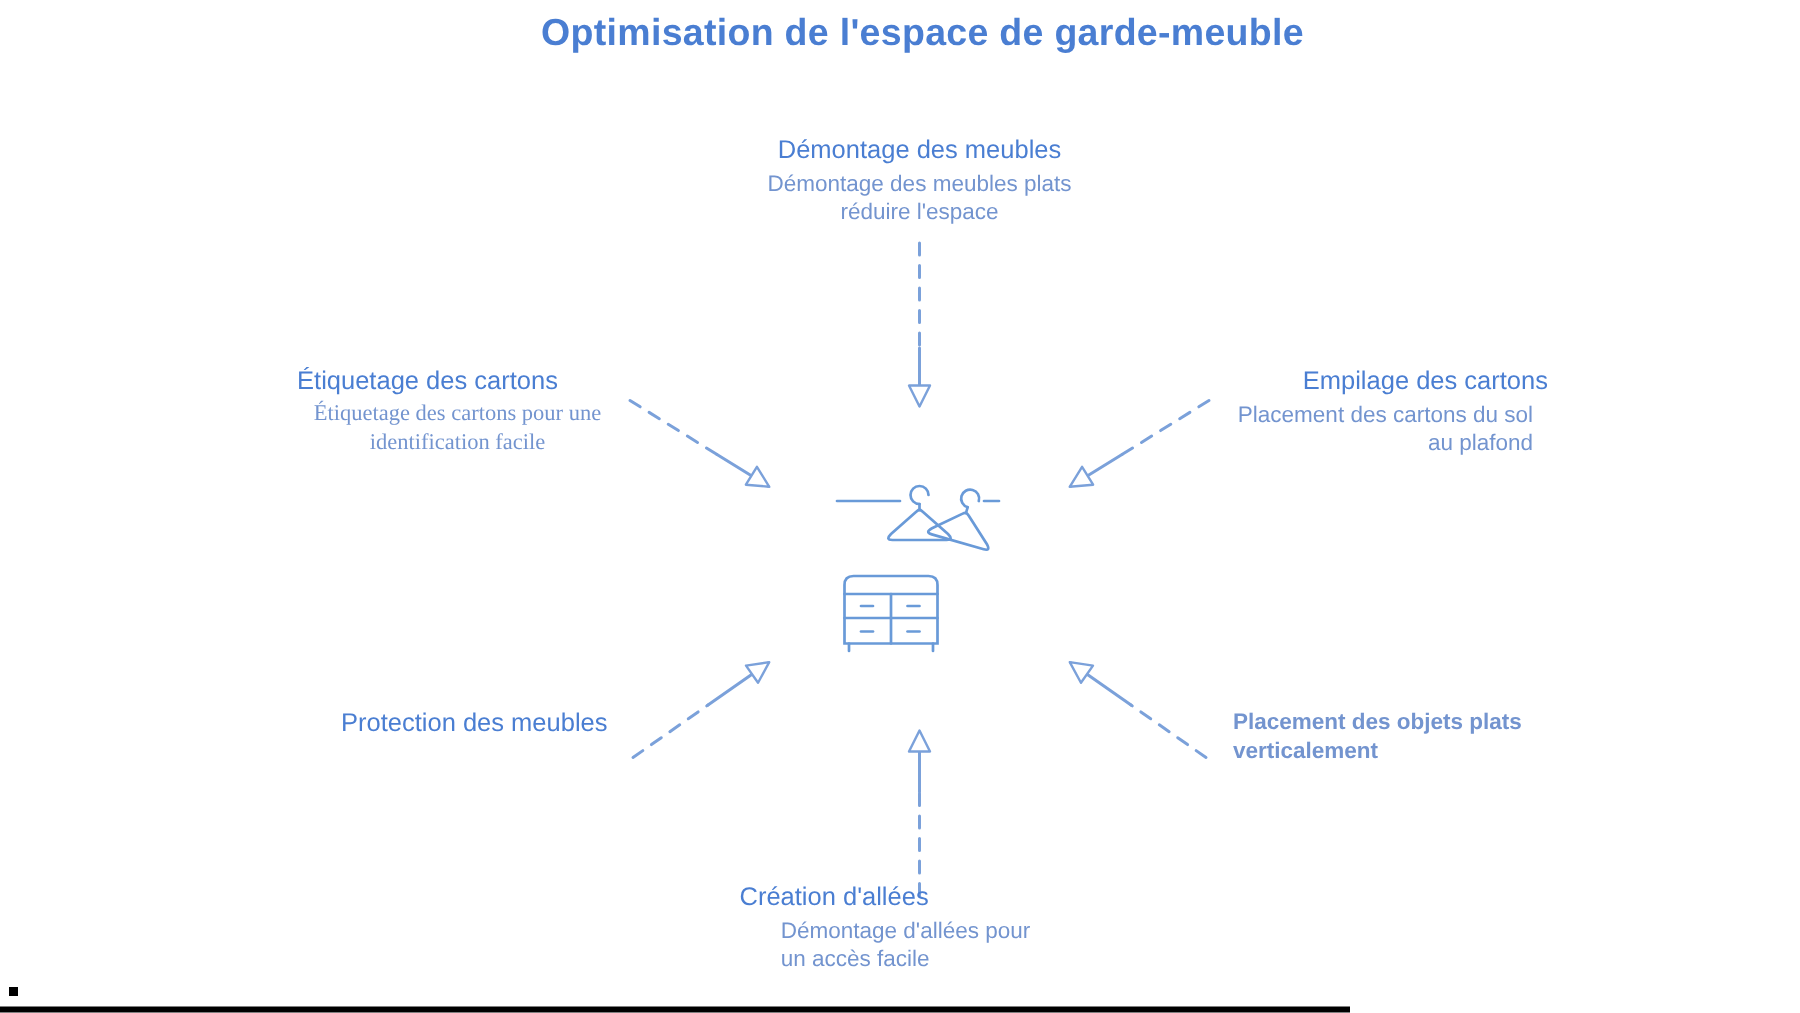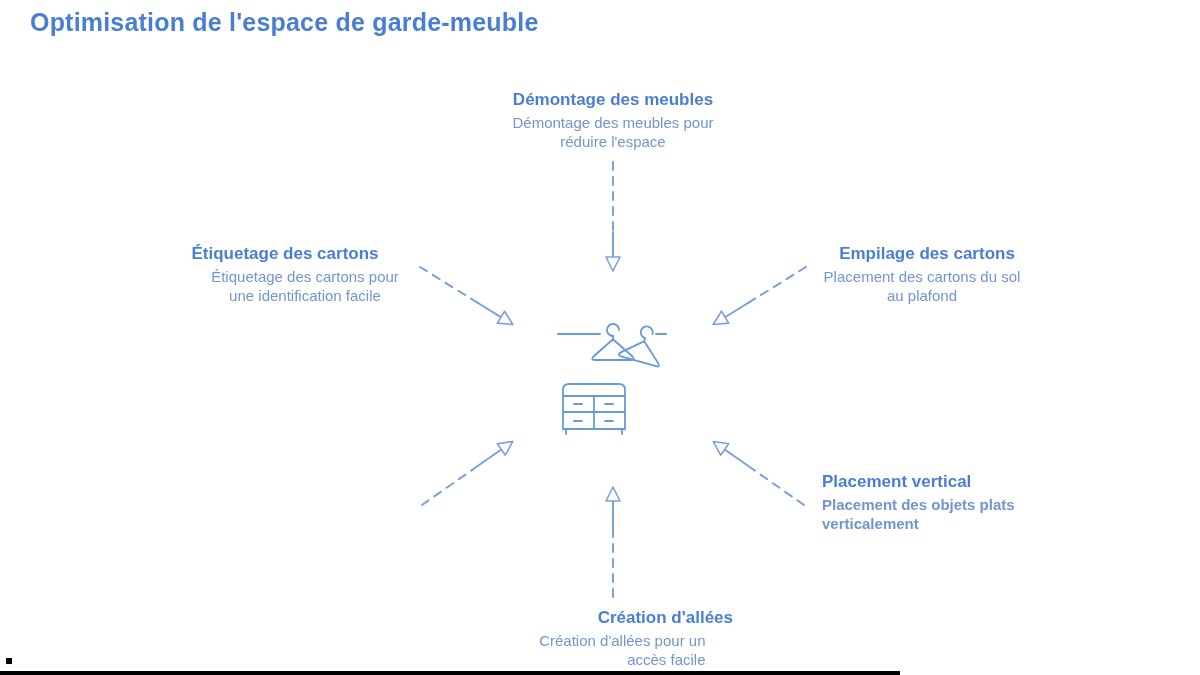--- a/index.html
+++ b/index.html
@@ -4,42 +4,42 @@
 <style>
   html,body{margin:0;padding:0;}
   body{
     width:1200px;height:675px;position:relative;overflow:hidden;
     background:#ffffff;
     font-family:"Liberation Sans","DejaVu Sans",sans-serif;
   }
   .stage{position:absolute;inset:0;}
   .page-title{
     position:absolute;left:0;right:0;top:8px;padding-left:30px;
-    font-size:25px;font-weight:bold;color:#4a7ed2;
+    text-align:center;font-size:25px;font-weight:bold;color:#4a7ed2;
     letter-spacing:.2px;
   }
   .node{position:absolute;}
   .node h3{
-    margin:0 0 3px 0;font-size:17px;font-weight:bold;color:#4a7ed2;
+    margin:0 0 3px 0;font-size:17px;font-weight:normal;color:#4a7ed2;
     line-height:20px;
   }
   .node p{
     margin:0;font-size:15px;color:#7394cf;line-height:19px;
   }
   .node-top{left:493px;top:90px;width:240px;text-align:center;}
   .node-top p{width:230px;margin-left:auto;margin-right:auto;}
   .node-left-upper{left:165px;top:244px;width:240px;text-align:center;}
-  .node-left-upper p{width:200px;margin-left:auto;}
-  .node-right-upper{left:822px;top:244px;width:210px;text-align:center;}
+  .node-left-upper p{width:200px;margin-left:auto;font-family:Liberation Serif, serif;}
+  .node-right-upper{left:822px;top:244px;width:210px;text-align:right;}
   .node-right-upper p{width:200px;}
   .node-left-lower{left:165px;top:472px;width:240px;text-align:right;}
   .node-left-lower p{width:185px;margin-left:auto;}
   .node-right-lower{left:822px;top:472px;width:210px;text-align:left;}
   .node-right-lower p{width:200px;font-weight:bold;}
-  .node-bottom{left:493px;top:608px;width:240px;text-align:right;}
+  .node-bottom{left:493px;top:588px;width:240px;text-align:left;}
   .node-bottom p{width:185px;margin-left:auto;margin-right:auto;}
   .diagram-svg{position:absolute;left:0;top:0;}
   .stray-dot{
     position:absolute;left:6px;top:658px;width:6px;height:6px;
     background:#000000;
   }
   .footer-bar{
     position:absolute;left:0;bottom:0;width:900px;height:4px;background:#000000;
   }
 </style>
@@ -106,41 +106,41 @@
         <path d="M574,421 h8"></path>
         <path d="M605,421 h8"></path>
         <path d="M566,429 v5"></path>
         <path d="M622,429 v5"></path>
       </g>
     </g>
   </svg>
 
   <div class="node node-top">
     <h3>Démontage des meubles</h3>
-    <p>Démontage des meubles pour réduire l'espace</p>
+    <p>Démontage des meubles plats réduire l'espace</p>
   </div>
 
   <div class="node node-left-upper">
     <h3>Étiquetage des cartons</h3>
     <p>Étiquetage des cartons pour une identification facile</p>
   </div>
 
   <div class="node node-right-upper">
     <h3>Empilage des cartons</h3>
     <p>Placement des cartons du sol au plafond</p>
   </div>
 
   <div class="node node-left-lower">
+    <h3>Protection des meubles</h3>
   </div>
 
   <div class="node node-right-lower">
-    <h3>Placement vertical</h3>
     <p>Placement des objets plats verticalement</p>
   </div>
 
   <div class="node node-bottom">
     <h3>Création d'allées</h3>
-    <p>Création d'allées pour un accès facile</p>
+    <p>Démontage d'allées pour un accès facile</p>
   </div>
 
   <div class="stray-dot"></div>
   <div class="footer-bar"></div>
 </div>
 
 </body></html>

